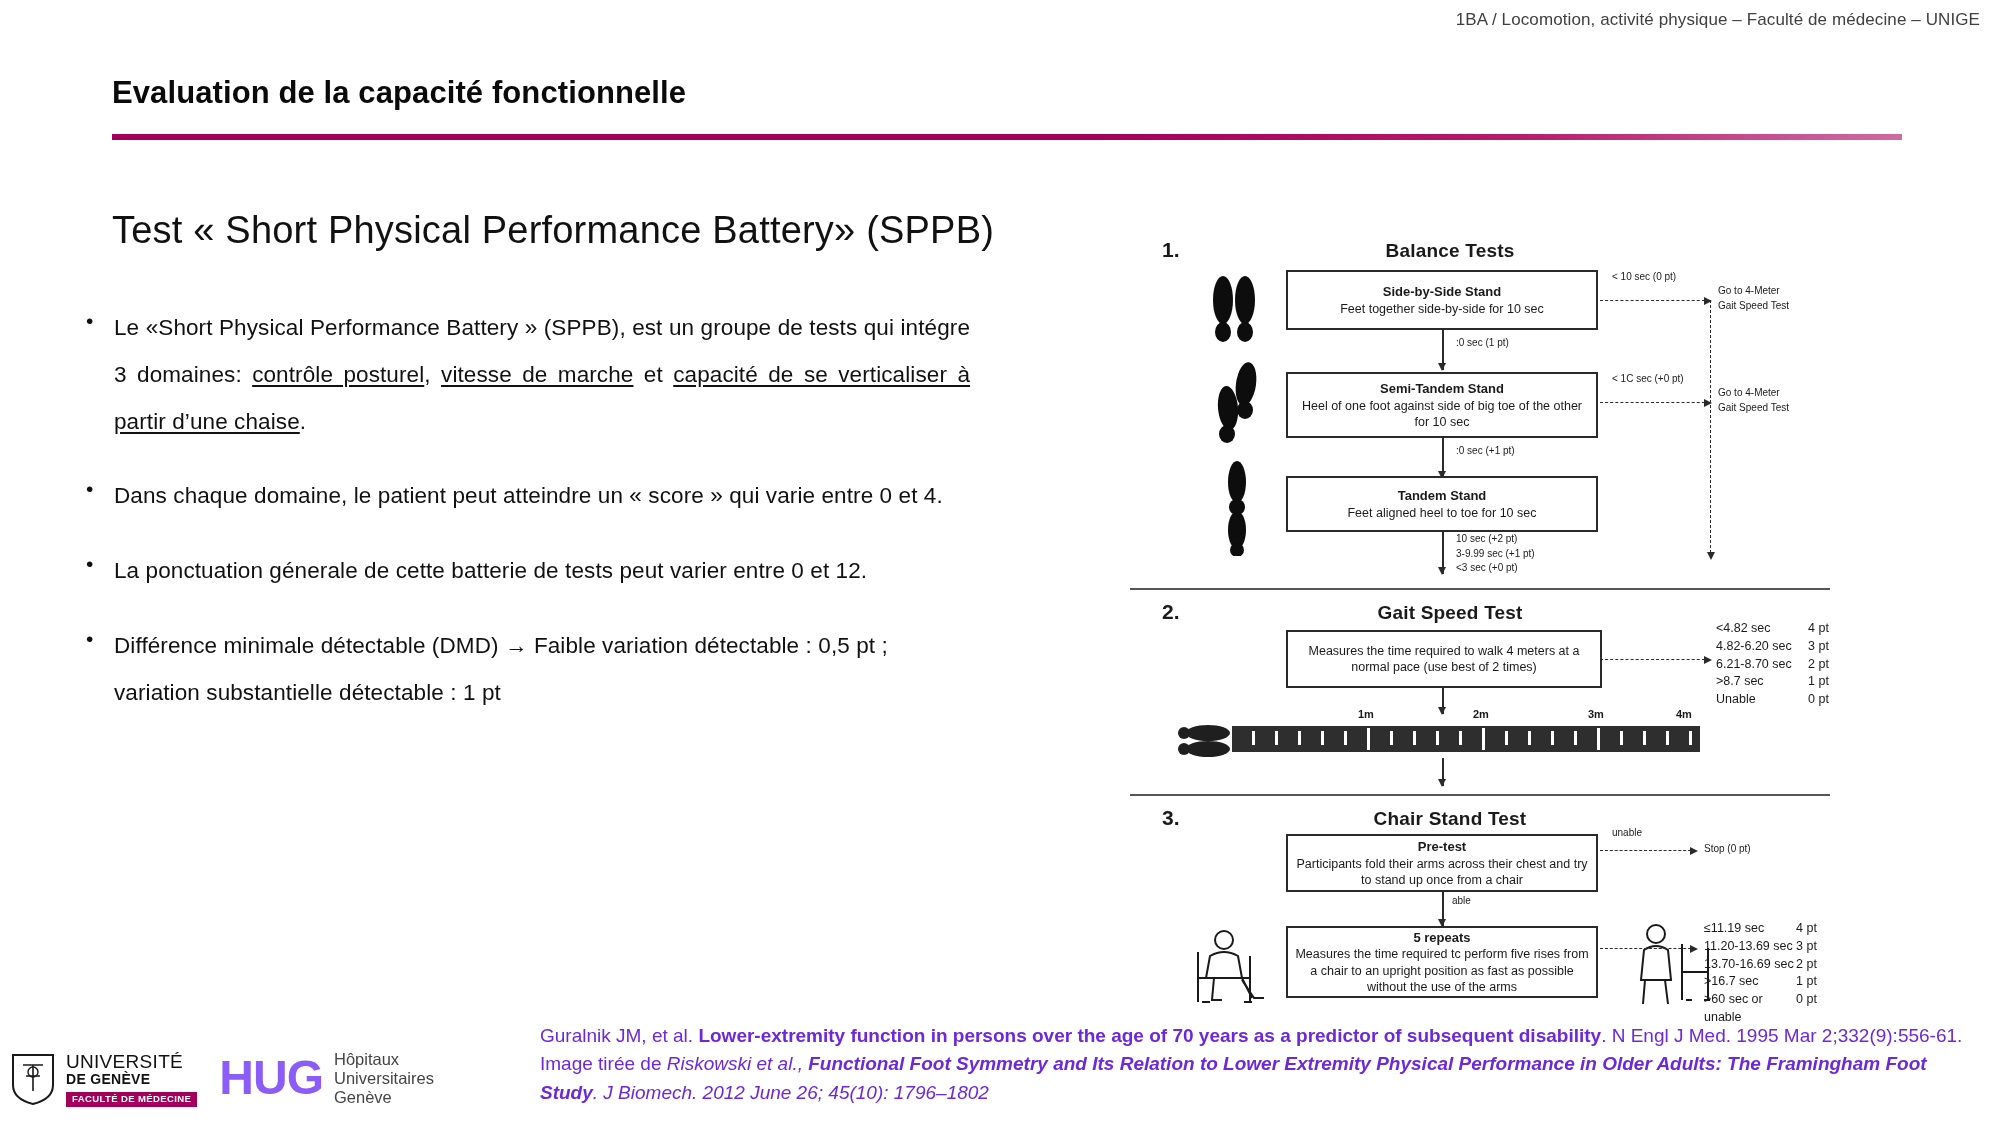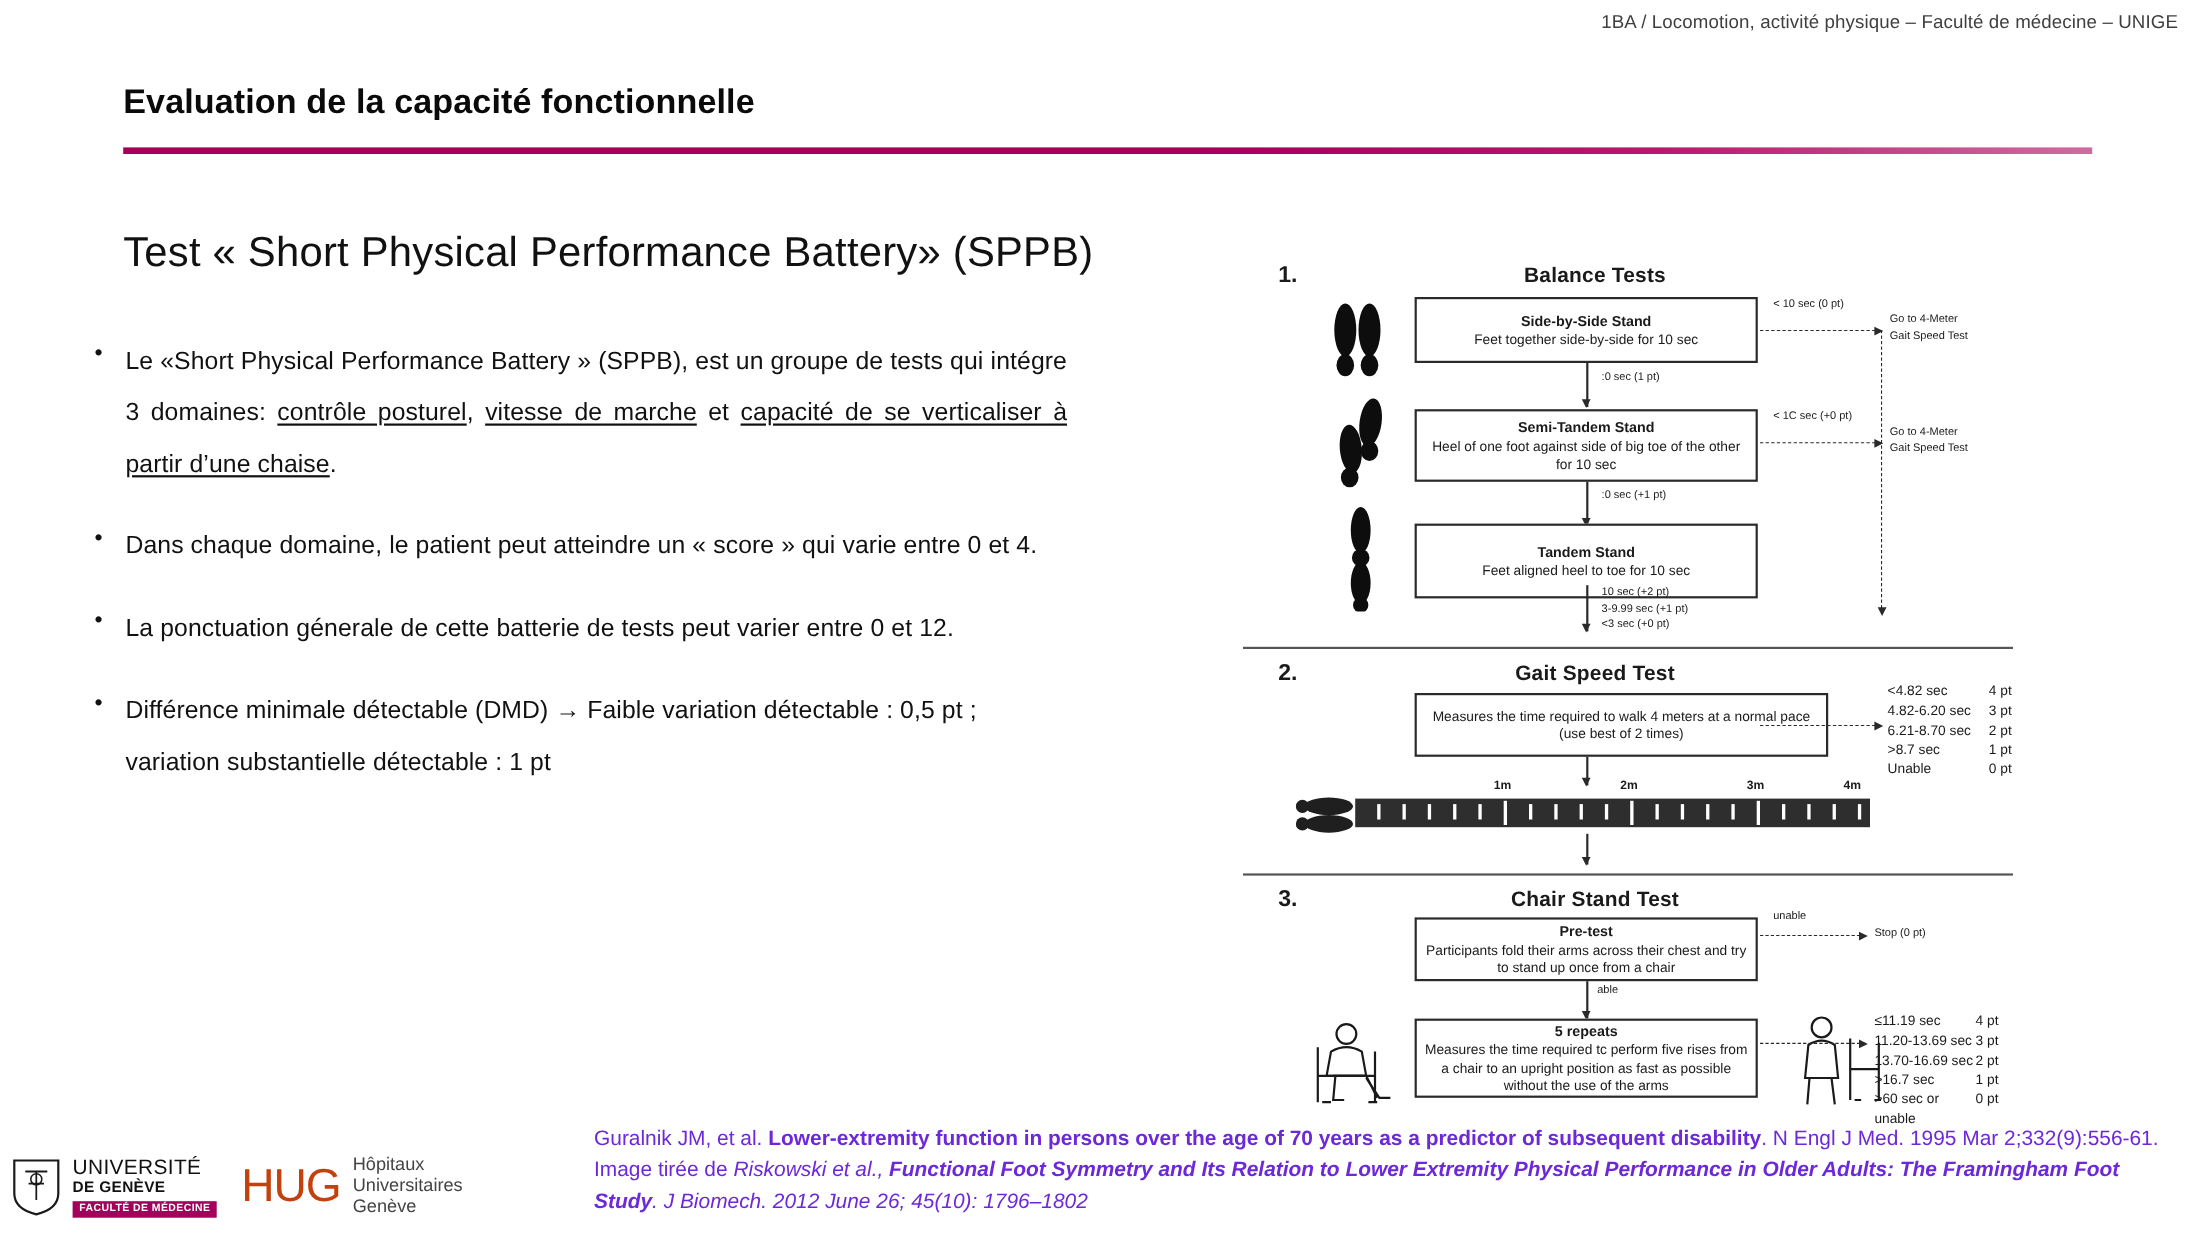--- a/index.html
+++ b/index.html
@@ -122,21 +122,21 @@
   .unige-shield { width: 46px; height: 54px; }
   .unige-text { line-height: 1.12; }
   .unige-text .l1 { font-size: 19px; color: #111; letter-spacing: .3px; }
   .unige-text .l2 { font-size: 14px; font-weight: bold; color: #111; letter-spacing: .3px; }
   .unige-text .l3 {
     display: inline-block; margin-top: 4px;
     background: #a3005c; color: #fff; font-size: 9.5px; font-weight: bold;
     padding: 2.5px 6px 2px; letter-spacing: .4px;
   }
   .hug-logo { display: flex; align-items: center; gap: 11px; }
-  .hug-mark { font-size: 42px; font-weight: normal; color: #c2410c; letter-spacing: -1px; line-height: 1; }
+  .hug-mark { font-size: 48px; font-weight: bold; color: #8b5cf6; letter-spacing: -1px; line-height: 1; }
   .hug-words { line-height: 1.16; font-size: 16.5px; color: #444; }
 
   
   .citation {
     position: absolute; left: 540px; bottom: 18px; width: 1440px;
     font-size: 19px; color: #6d28d9; line-height: 1.5; text-align: left;
   }
   .citation b { font-weight: bold; }
   .citation i { font-style: italic; }
 </style>
@@ -224,36 +224,36 @@
 
     <div class="v-dash arrow" style="left:590px; top:68px; height:258px;"></div>
 
     <svg class="foot" style="left:100px; top:228px;" width="34" height="96" viewBox="0 0 34 96">
       <ellipse cx="17" cy="22" rx="9" ry="21" fill="#0d0d0d"></ellipse>
       <ellipse cx="17" cy="47" rx="8" ry="8" fill="#0d0d0d"></ellipse>
       <ellipse cx="17" cy="70" rx="9" ry="19" fill="#0d0d0d"></ellipse>
       <ellipse cx="17" cy="90" rx="7" ry="7" fill="#0d0d0d"></ellipse>
     </svg>
 
-    <div class="fig-box" style="left:166px; top:244px; width:312px; height:68px;">
+    <div class="fig-box" style="left:166px; top:244px; width:312px; height:56px;">
       <div class="b-title">Tandem Stand</div>
       <div class="b-desc">Feet aligned heel to toe for 10 sec</div>
     </div>
 
     <div class="v-arrow" style="left:322px; top:300px; height:42px;"></div>
     <div class="fig-note" style="left:336px; top:300px;">10 sec (+2 pt)
 3-9.99 sec (+1 pt)
 &lt;3 sec (+0 pt)</div>
 
     <div class="sec-rule" style="left:10px; top:356px; width:700px;"></div>
 
     <div class="fig-sec-num" style="left:42px; top:368px;">2.</div>
     <div class="fig-sec-title" style="left:180px; top:370px; width:300px;">Gait Speed Test</div>
 
-    <div class="fig-box" style="left:166px; top:398px; width:376px; height:58px;">
+    <div class="fig-box" style="left:166px; top:398px; width:316px; height:58px;">
       <div class="b-desc">Measures the time required to walk
 4 meters at a normal pace (use best of 2 times)</div>
     </div>
 
     <div class="v-arrow" style="left:322px; top:456px; height:26px;"></div>
 
     <div class="h-dash arrow" style="left:480px; top:427px; width:110px;"></div>
 
     <div class="score-table" style="left:596px; top:388px;">
       <div class="row">

